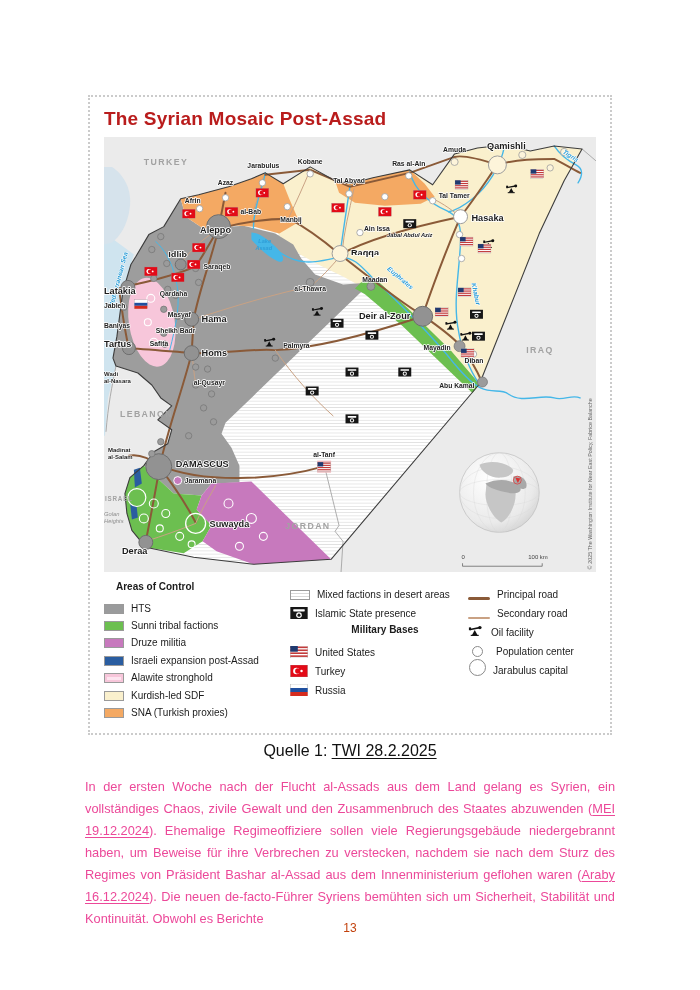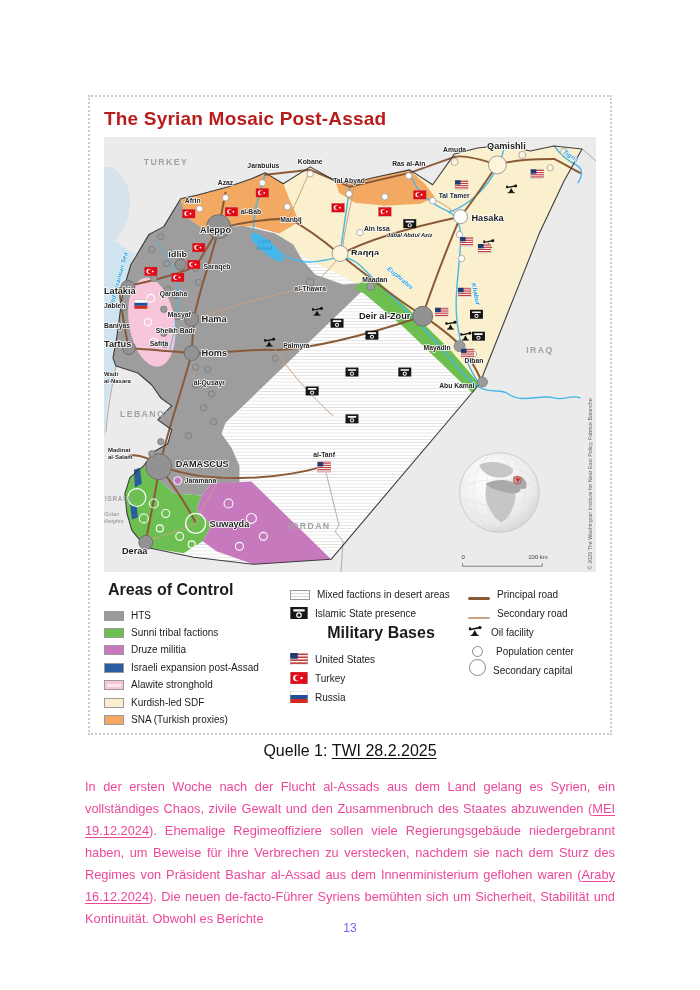--- a/index.html
+++ b/index.html
@@ -4,37 +4,37 @@
 <style>
   html,body{margin:0;padding:0;background:#ffffff;}
   body{width:700px;height:990px;position:relative;font-family:"Liberation Sans",sans-serif;overflow:hidden;}
   .page{position:relative;width:700px;height:990px;background:#fff;}
   .figure-box{position:absolute;left:88px;top:95px;width:524px;height:640px;box-sizing:border-box;
     border:2px dotted #cbcbcb;background:#fff;padding:11px 14px;}
   .map-title{margin:0 0 7px 0;font-size:19px;font-weight:700;color:#b91c1c;letter-spacing:.2px;}
   #map-svg{display:block;width:100%;height:auto;}
   .legend{margin-top:9px;display:flex;color:#1c1c1c;}
   .leg-col1{width:186px;} .leg-col2{width:178px;} .leg-col3{flex:1;}
-  .leg-title{font-weight:700;font-size:16px;margin:0 0 4px 4px;}
+  .leg-title{font-weight:700;font-size:10px;margin:0 0 4px 12px;}
   .leg-row{display:flex;align-items:flex-end;gap:7px;height:17.4px;font-size:10px;}
   .leg-col2 .leg-row,.leg-col3 .leg-row{height:19px;}
   .leg-col2 .leg-title{margin-top:5px;text-align:center;}
   .sw{width:20px;height:10px;flex:0 0 auto;box-sizing:border-box;border:1px solid #9a9a9a;position:relative;}
   .sw-inner-stripe{position:absolute;left:2px;right:2px;top:3px;height:3px;}
   .sw.stripes{background:repeating-linear-gradient(to bottom,#ffffff 0 2.1px,#d9d9d9 2.1px 2.8px);}
   .sw-road{width:22px;height:3px;background:#8a5a38;border:none;border-radius:2px;flex:0 0 auto;}
   .sw-road.secondary{height:1.8px;background:#c9a183;}
   .sw-pop{width:9px;height:9px;border:1.3px solid #8a8a8a;border-radius:50%;background:#fff;flex:0 0 auto;margin:0 6px 0 4px;}
   .sw-cap{width:15px;height:15px;border:1.3px solid #8a8a8a;border-radius:50%;background:#fff;flex:0 0 auto;margin-left:1px;}
   .sw-svg{flex:0 0 auto;display:block;}
   .caption{position:absolute;top:742px;left:0;width:700px;text-align:center;font-size:16px;color:#111;}
   .u{text-decoration:underline;text-underline-offset:2px;}
   .body-text{position:absolute;top:776px;left:85px;width:530px;margin:0;text-align:justify;
     font-size:12.8px;line-height:22px;color:#ec4899;}
-  .page-number{position:absolute;top:921px;left:0;width:700px;text-align:center;font-size:12px;color:#8b5cf6;}
+  .page-number{position:absolute;top:921px;left:0;width:700px;text-align:center;font-size:12px;color:#c2410c;}
   
   #map-svg text{font-family:"Liberation Sans",sans-serif;}
   .lab-city{font-size:6.8px;font-weight:700;fill:#232323;paint-order:stroke;stroke:#ffffff;stroke-width:1.4px;stroke-linejoin:round;}
   .lab-city-sm{font-size:6px;font-weight:700;fill:#232323;paint-order:stroke;stroke:#ffffff;stroke-width:1.2px;stroke-linejoin:round;}
   .lab-city-lg{font-size:9.2px;font-weight:700;fill:#1c1c1c;paint-order:stroke;stroke:#ffffff;stroke-width:1.7px;stroke-linejoin:round;}
   .lab-country{font-size:8.8px;fill:#a2a2a2;letter-spacing:1.4px;font-weight:600;}
   .lab-country-sm{font-size:6.3px;fill:#a2a2a2;letter-spacing:.8px;font-weight:600;}
   .lab-water{font-size:6.5px;font-style:italic;font-weight:700;fill:#2f9fd8;paint-order:stroke;stroke:#ffffff;stroke-width:1px;}
   .lab-water-sm{font-size:5.6px;font-style:italic;font-weight:700;fill:#2f9fd8;}
   .lab-sm-it{font-size:5.8px;font-style:italic;font-weight:700;fill:#222;paint-order:stroke;stroke:#fff;stroke-width:1px;}
@@ -631,21 +631,21 @@
                 </g>
               </svg>
               <span>Oil facility</span>
             </div>
             <div class="leg-row">
               <span class="sw-pop"></span>
               <span>Population center</span>
             </div>
             <div class="leg-row">
               <span class="sw-cap"></span>
-              <span>Secondary capital</span>
+              <span>Jarabulus capital</span>
             </div>
           </div>
       </div>
     </div>
   </div>
 
   <div class="caption">
     <span>Quelle 1: </span><span class="u">TWI 28.2.2025</span>
   </div>
 

